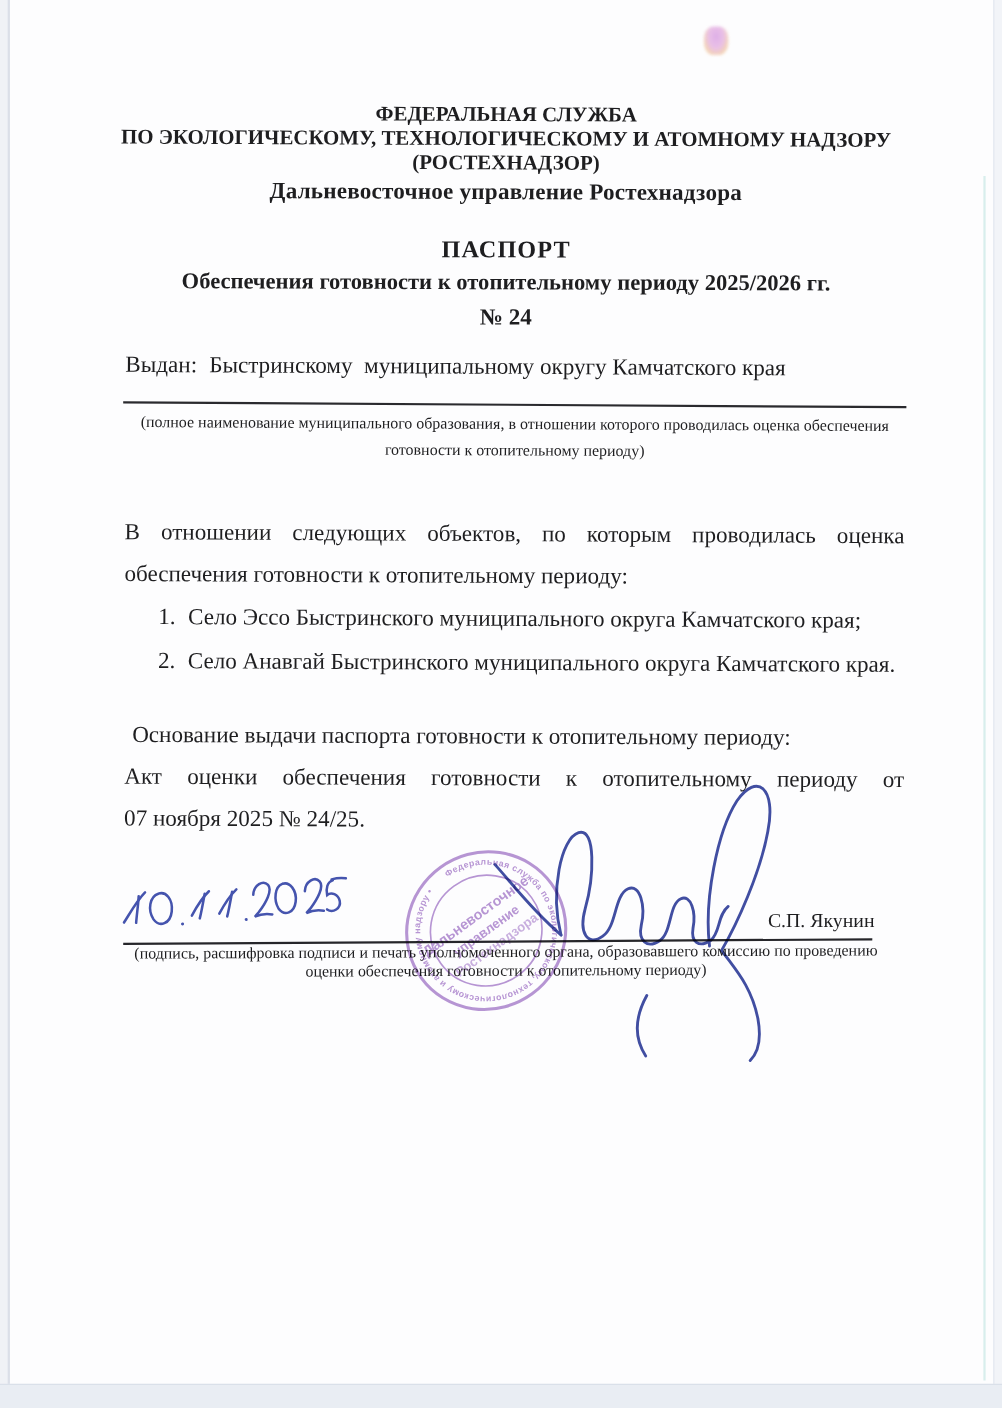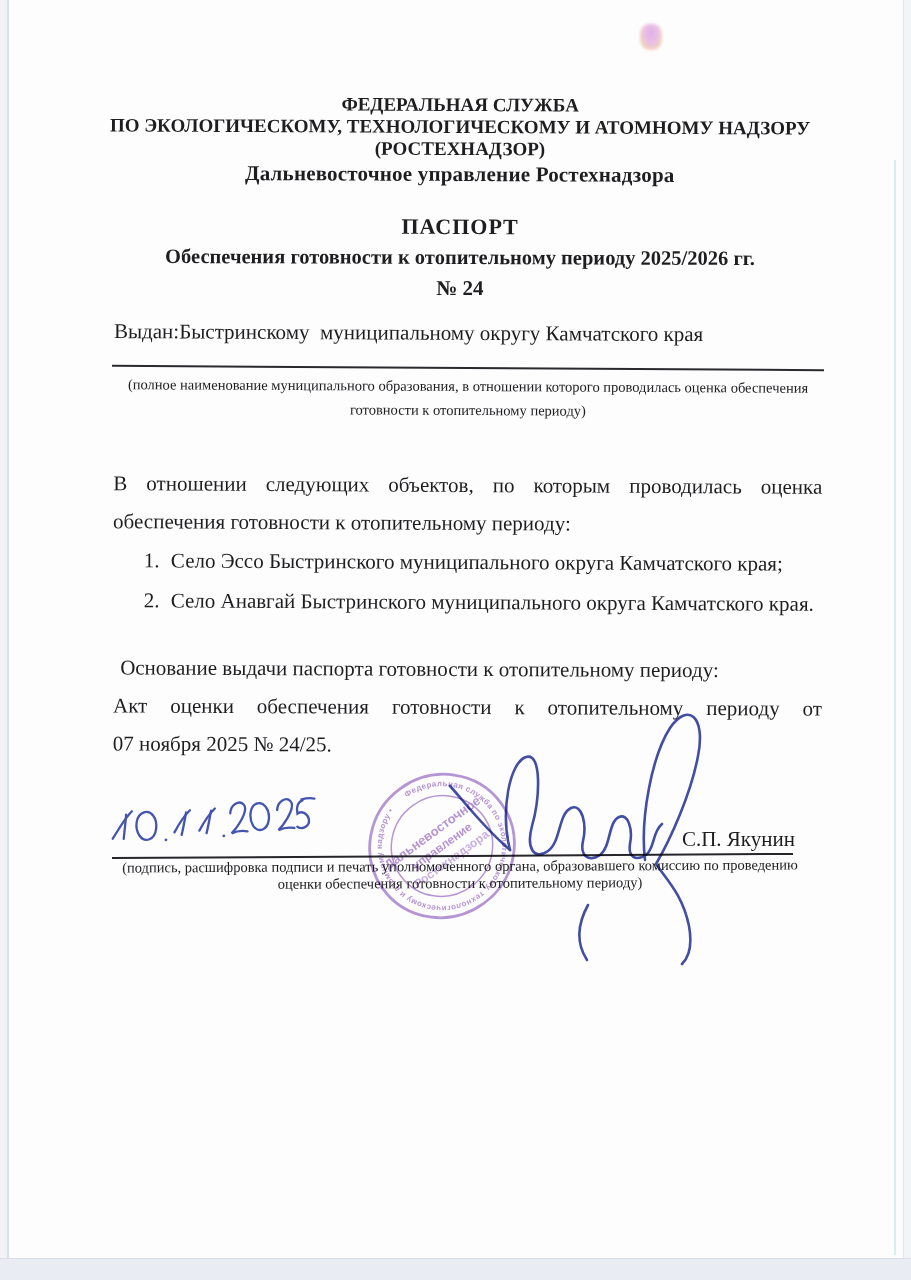--- a/index.html
+++ b/index.html
@@ -52,21 +52,21 @@
   .doc-type { font-size:22px; letter-spacing:1px; }
   .subtitle { font-size:20.5px; margin-top:6px; }
   .subtitle .uline { text-underline-offset:3px; }
   .doc-number { font-size:21px; margin-top:7px; }
 
   .issued {
     left:114px; top:321px; width:740px;
     font-size:21px; white-space:pre-wrap;
     transform:rotate(0.3deg);
   }
-  .issued .lbl { }
+  .issued .lbl { margin-right:11px; }
 
   .rule-issued {
     left:112px; top:367px; width:712px; height:0;
     border-top:2px solid #2a2a2e;
     transform:rotate(0.35deg);
   }
   .cap-issued {
     left:110px; top:374px; width:716px;
     text-align:center; font-size:14.5px; line-height:24px;
     transform:rotate(0.3deg);
@@ -88,21 +88,21 @@
   }
   .basis .heading { padding-left:7px; }
 
   .sig-line {
     left:112px; top:855px; width:681px; height:0;
     border-top:2px solid #26262a;
     transform:rotate(-0.35deg);
   }
   .signer {
     left:610px; top:827px; width:185px;
-    text-align:right; font-size:21px;
+    text-align:right; font-size:18px;
   }
   .sig-cap {
     left:115px; top:858px; width:690px;
     text-align:center; font-size:14.5px; line-height:17px;
     transform:rotate(-0.25deg);
   }
 
   .hand-date {
     left:108px; top:794px; width:200px; height:62px;
     transform:rotate(-4deg);

